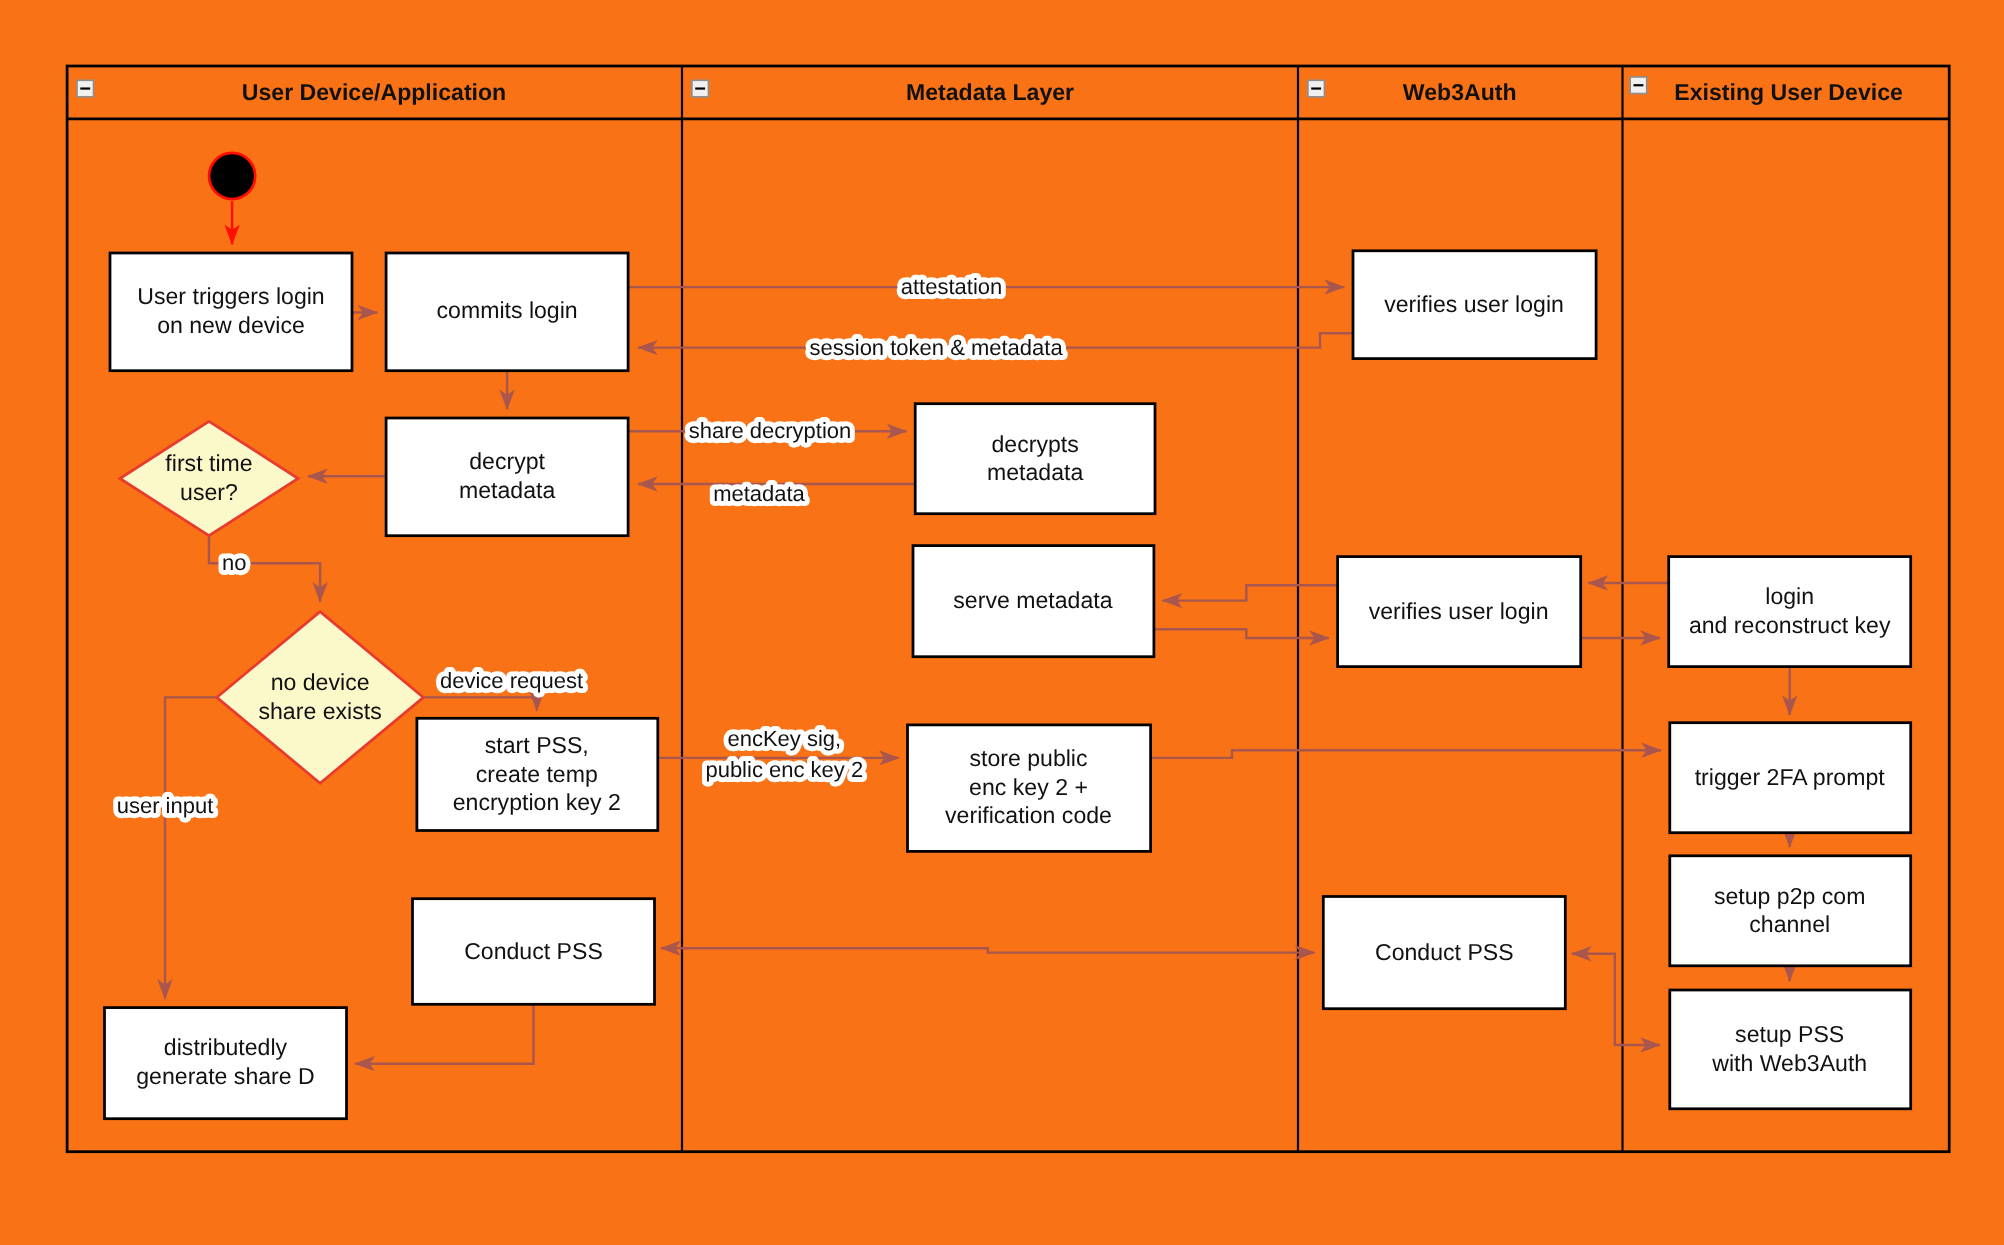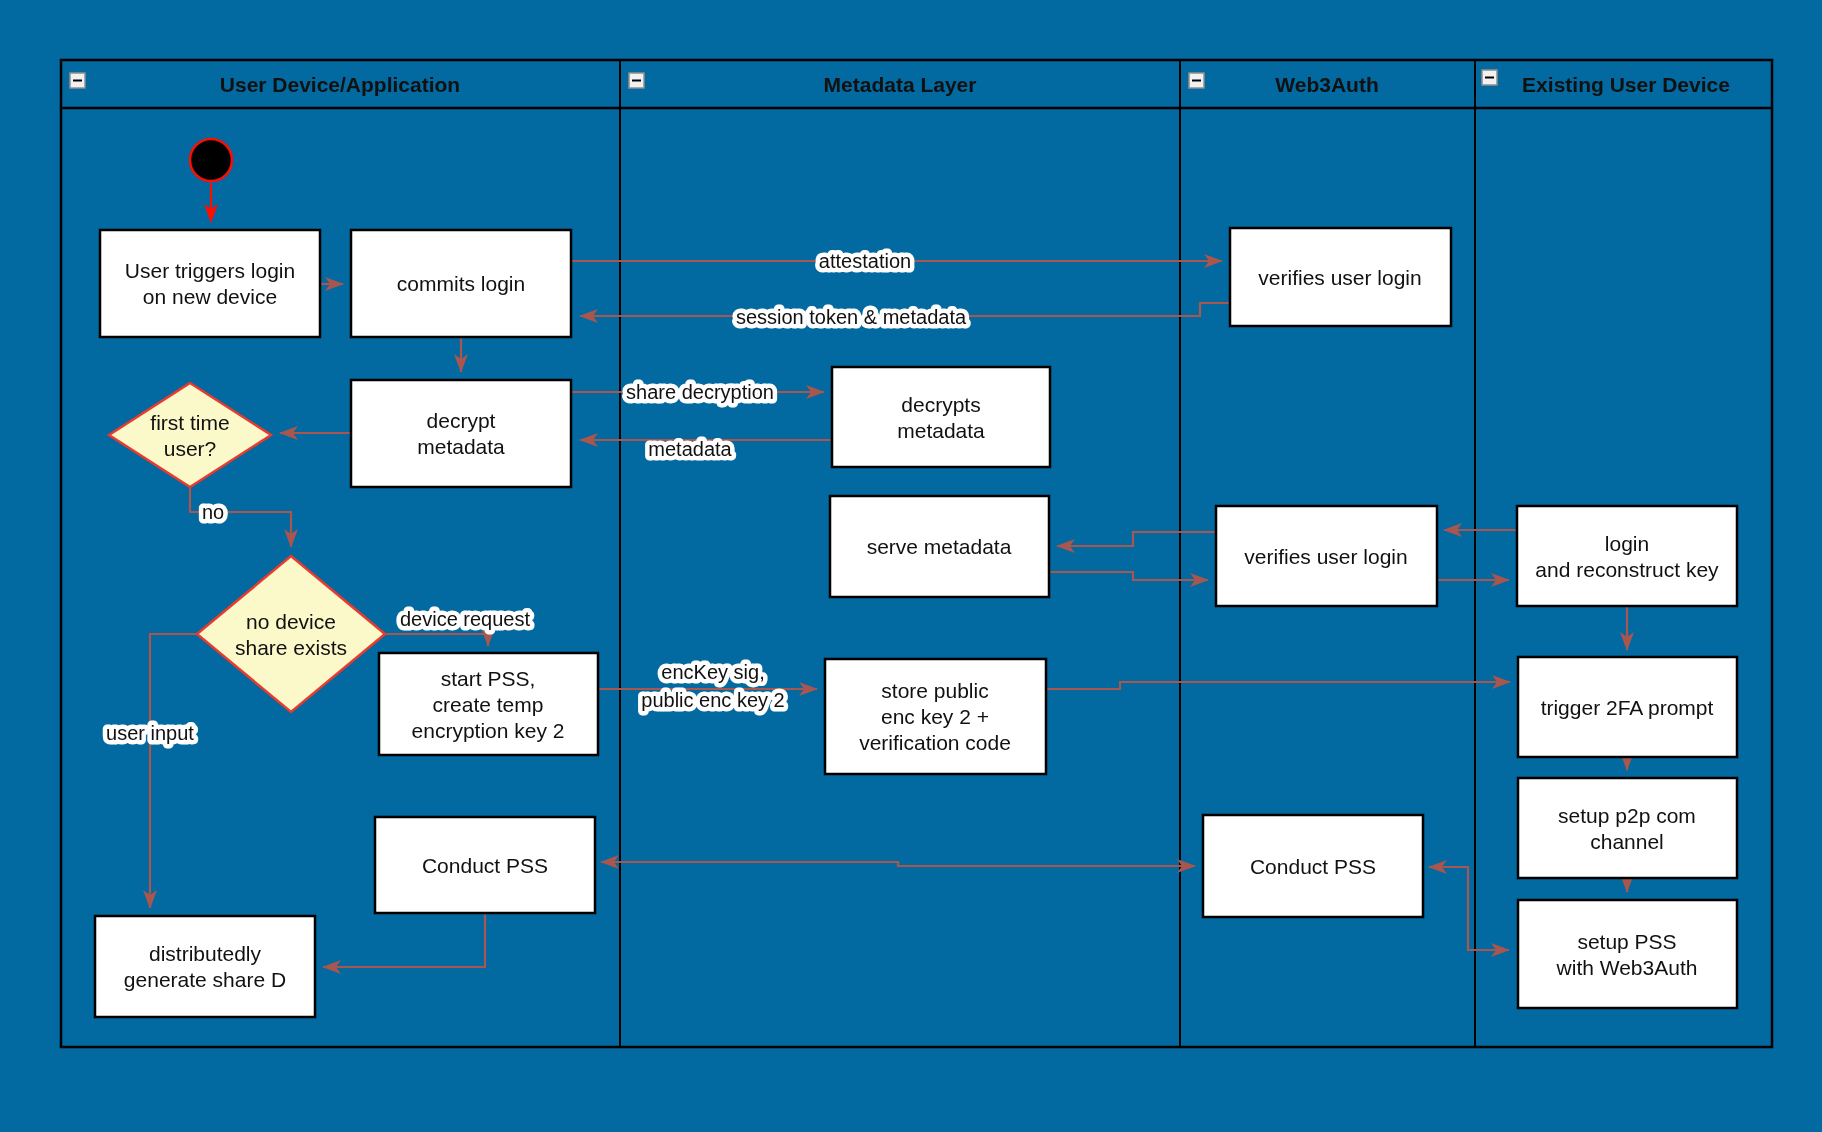--- a/index.html
+++ b/index.html
@@ -1,16 +1,16 @@
 <!DOCTYPE html>
 <html><head>
 <meta charset="utf-8">
 <style>
   html,body{margin:0;padding:0;background:#fff;}
-  .canvas{position:relative;width:1822px;height:1132px;background:#0369a1;font-family:"Liberation Sans",sans-serif;}
+  .canvas{position:relative;width:1822px;height:1132px;background:#f97316;font-family:"Liberation Sans",sans-serif;}
   svg{display:block;}
   text{font-family:"Liberation Sans",sans-serif;fill:#111;}
   .lane-title{font-size:21px;font-weight:bold;}
   .node-text{font-size:21px;}
   .edge-label{font-size:20px;paint-order:stroke;stroke:#ffffff;stroke-width:9px;stroke-linejoin:round;}
   .node{fill:#ffffff;stroke:#000000;stroke-width:2.5;}
   .decision{fill:#FBF8C9;stroke:#E83A2D;stroke-width:2.5;}
   .edge{fill:none;stroke:#A8564E;stroke-width:2.2;}
   .edge-red{fill:none;stroke:#FF0D00;stroke-width:2.2;}
   .frame{fill:none;stroke:#000;stroke-width:2.5;}

